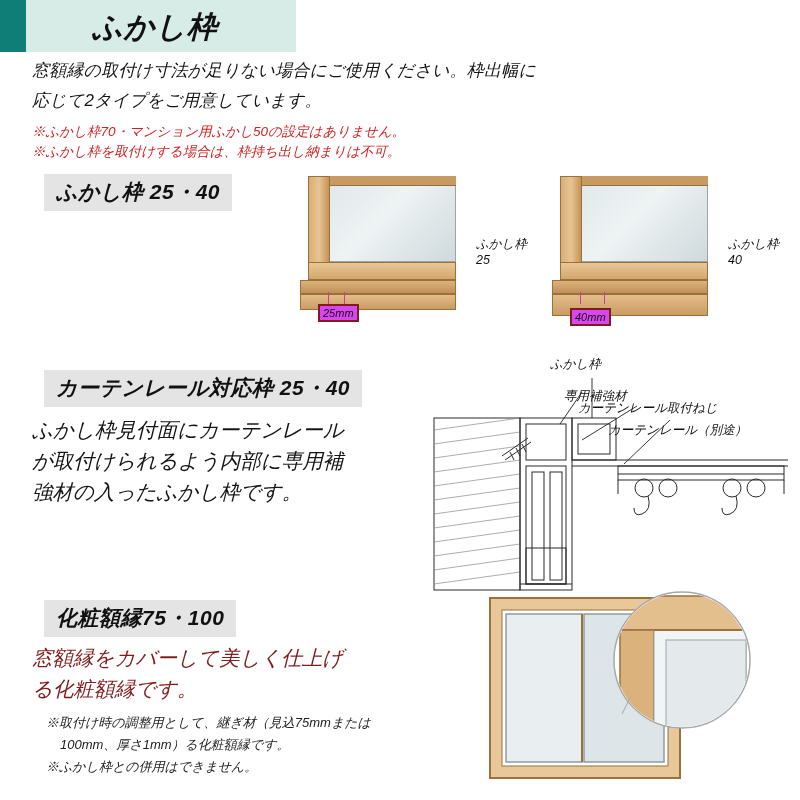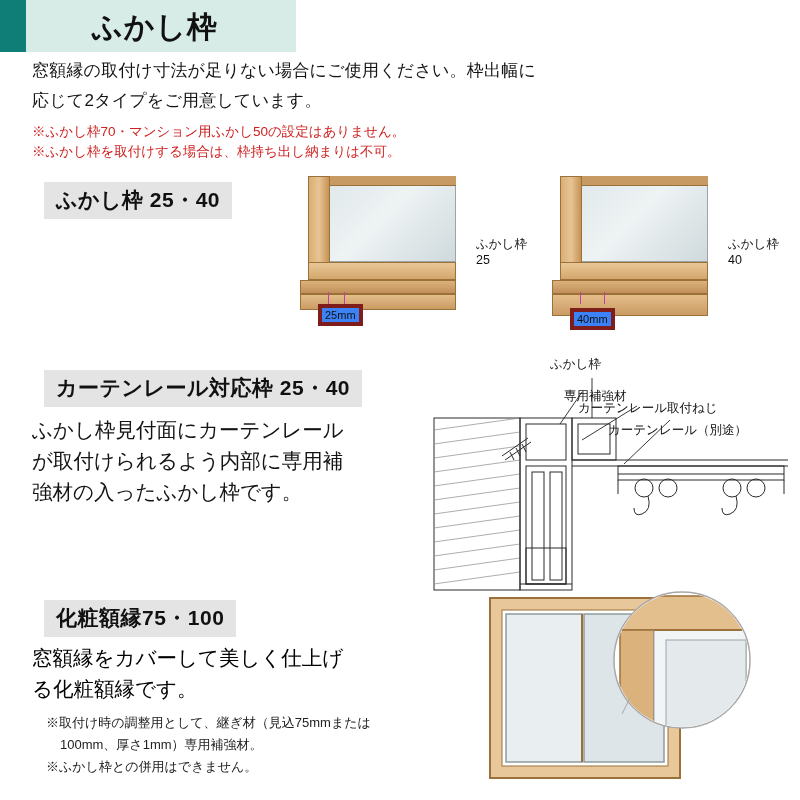--- a/index.html
+++ b/index.html
@@ -11,20 +11,21 @@
     height: 800px;
     background: #ffffff;
     font-family: "Liberation Sans", sans-serif;
     color: #1a1a1a;
     overflow: hidden;
   }
   .page {
     position: relative;
     width: 800px;
     height: 800px;
+    font-style: italic;
   }
 
   
   .header {
     position: absolute;
     left: 0;
     top: 0;
     width: 800px;
     height: 52px;
   }
@@ -86,21 +87,21 @@
     font-weight: bold;
     color: #111111;
     padding: 4px 12px 5px 12px;
     letter-spacing: 0.5px;
   }
 
   
   .sec1-label {
     position: absolute;
     left: 44px;
-    top: 182px;
+    top: 174px;
     border-radius: 14px;
   }
   .sec1-figs {
     position: absolute;
     left: 300px;
     top: 168px;
     width: 480px;
     height: 160px;
   }
 
@@ -187,22 +188,22 @@
   }
   .win .fukashi.w25 { width: 156px; }
   .win .fukashi.w40 { width: 156px; height: 22px; }
   .dim-arrow {
     position: absolute;
     border-left: 1px solid #c13fa5;
     height: 12px;
   }
   .dim-box {
     position: absolute;
-    border: 4px solid #7f1d1d;
-    background: #3b82f6;
+    border: 2px solid #7f1d1d;
+    background: #d946ef;
     font-size: 11px;
     padding: 0px 3px;
     line-height: 14px;
     color: #111;
   }
 
   
   .sec2-label {
     position: absolute;
     left: 44px;
@@ -232,21 +233,21 @@
     top: 600px;
     border-radius: 17px;
   }
   .sec3-text {
     position: absolute;
     left: 32px;
     top: 642px;
     width: 400px;
     font-size: 20.5px;
     line-height: 31px;
-    color: #000000;
+    color: #7f1d1d;
   }
   .sec3-notes {
     position: absolute;
     left: 46px;
     top: 712px;
     width: 400px;
     font-size: 13px;
     line-height: 22px;
     color: #222222;
   }
@@ -409,21 +410,21 @@
 
   <div class="sec3-label">
     <span class="label-box">化粧額縁75・100</span>
   </div>
   <div class="sec3-text">
     <div>窓額縁をカバーして美しく仕上げ</div>
     <div>る化粧額縁です。</div>
   </div>
   <div class="sec3-notes">
     <div>※取付け時の調整用として、継ぎ材（見込75mmまたは</div>
-    <div style="margin-left:14px;">100mm、厚さ1mm）専用補強材。</div>
+    <div style="margin-left:14px;">100mm、厚さ1mm）る化粧額縁です。</div>
     <div>※ふかし枠との併用はできません。</div>
   </div>
 
   <div class="sec3-fig">
     <svg width="320" height="200" viewBox="0 0 320 200">
 
       <rect x="20" y="10" width="190" height="180" fill="#e8c79a" stroke="#9c7039" stroke-width="2"></rect>
       <rect x="32" y="22" width="166" height="156" fill="#ffffff" stroke="#9c7039" stroke-width="1"></rect>
       <rect x="36" y="26" width="76" height="148" fill="#e9eef0" stroke="#8e9a9e" stroke-width="1.5"></rect>
       <rect x="114" y="26" width="80" height="148" fill="#dde5e8" stroke="#8e9a9e" stroke-width="1.5"></rect>

